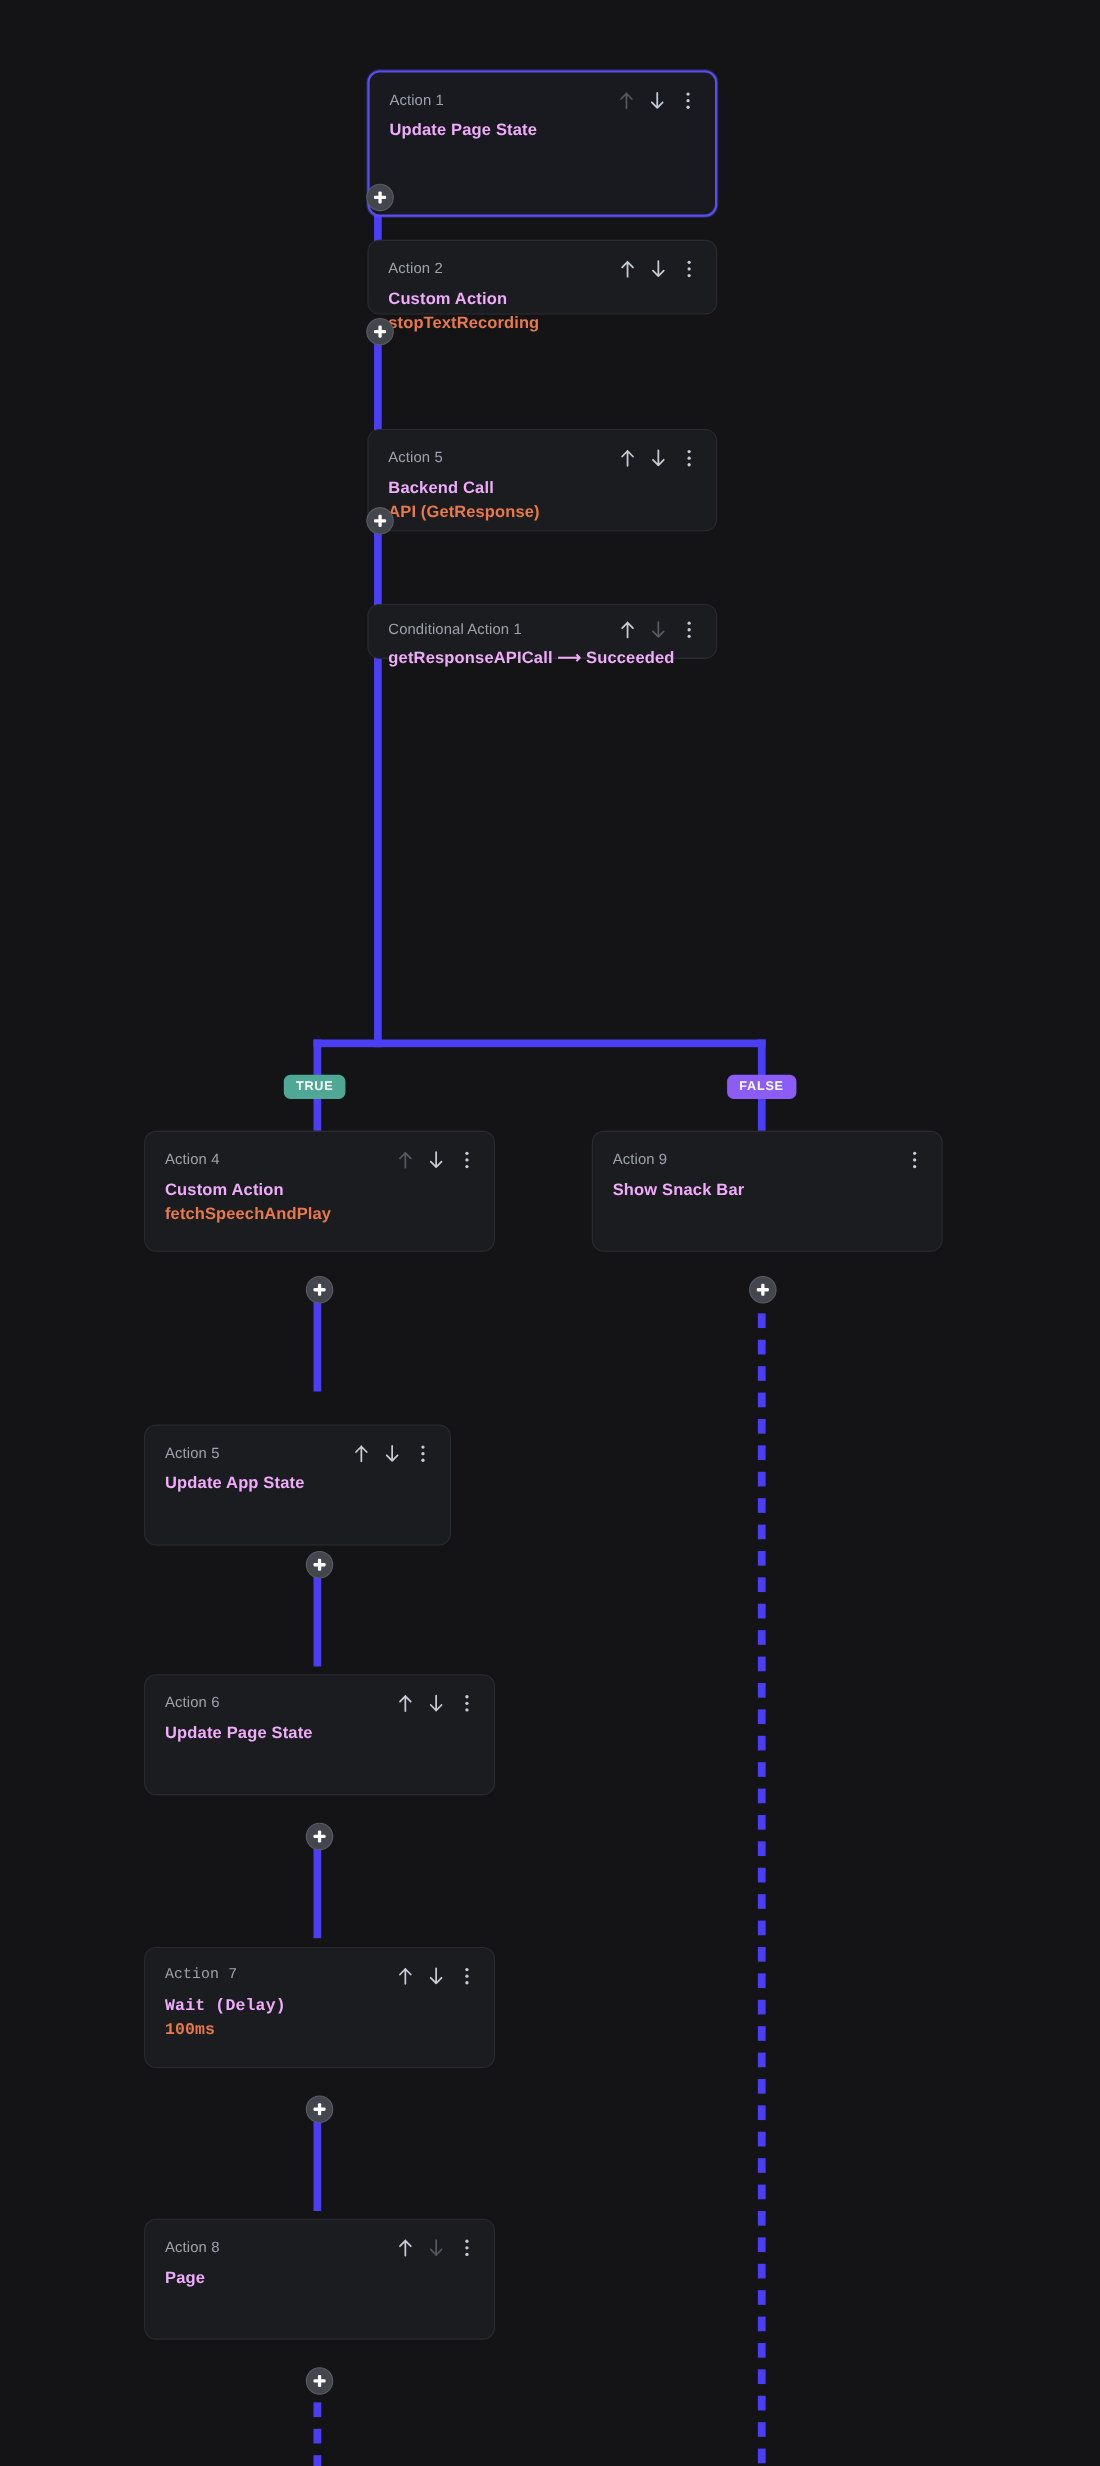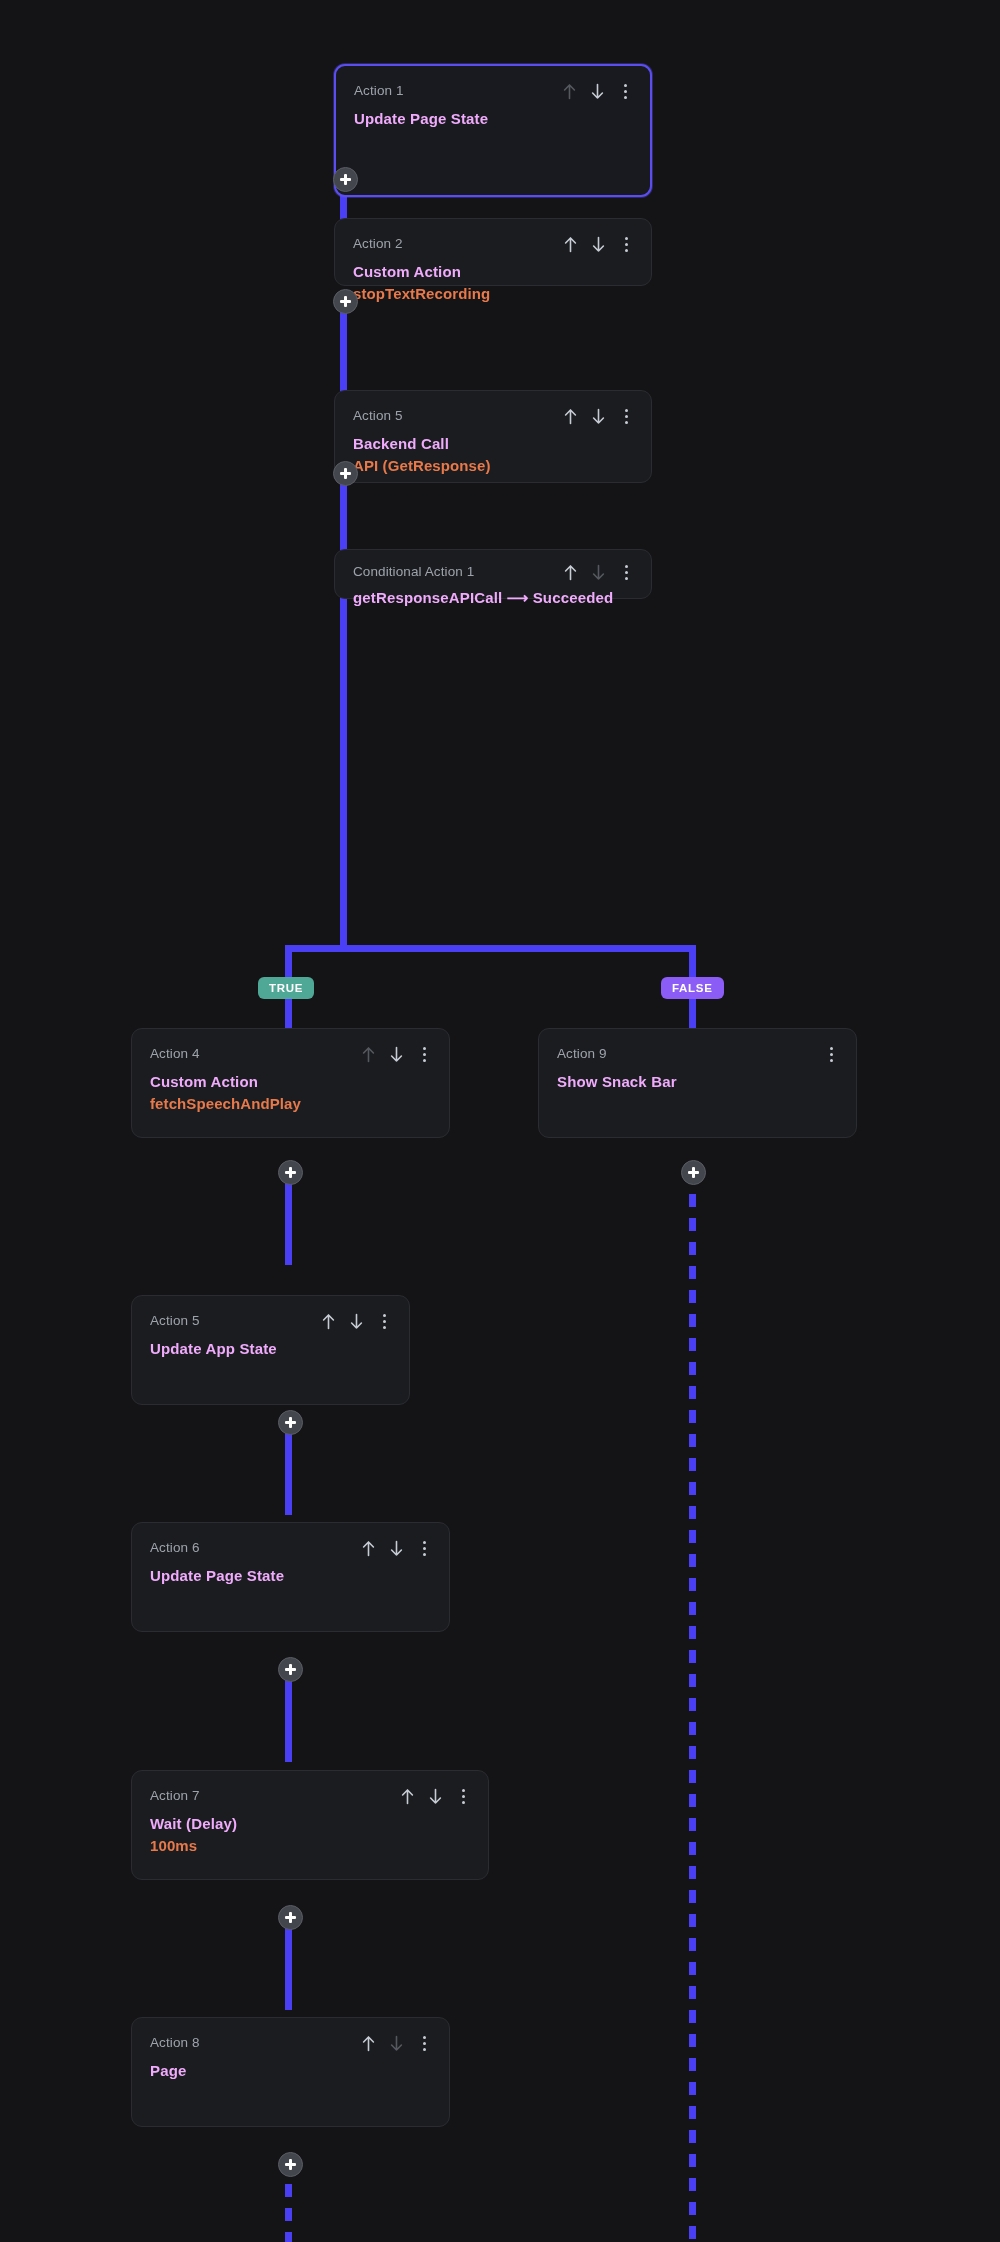--- a/index.html
+++ b/index.html
@@ -296,21 +296,21 @@
               <i></i>
               <i></i>
             </span>
         </span>
       </div>
       <div class="card-title">Update Page State</div>
     </div>
   </div>
   <div class="plus" style="left:278px;top:1657px;"></div>
 
-  <div class="card" style="left:131px;top:1770px;width:358px;height:110px;">
+  <div class="card" style="left:131px;top:1770px;width:319px;height:110px;font-family:Liberation Mono, monospace;">
     <div class="card-inner">
       <div class="card-head">
         <span class="card-label">Action 7</span>
         <span class="card-tools">
           <span class="ico">
               <svg width="15" height="17" viewBox="0 0 15 17">
                 <path class="arrow-on" d="M7.5 15.5V2M7.5 2L2.6 7M7.5 2l4.9 5" fill="none" stroke-width="1.6" stroke-linecap="round" stroke-linejoin="round"></path>
               </svg>
             </span>
           <span class="ico">

